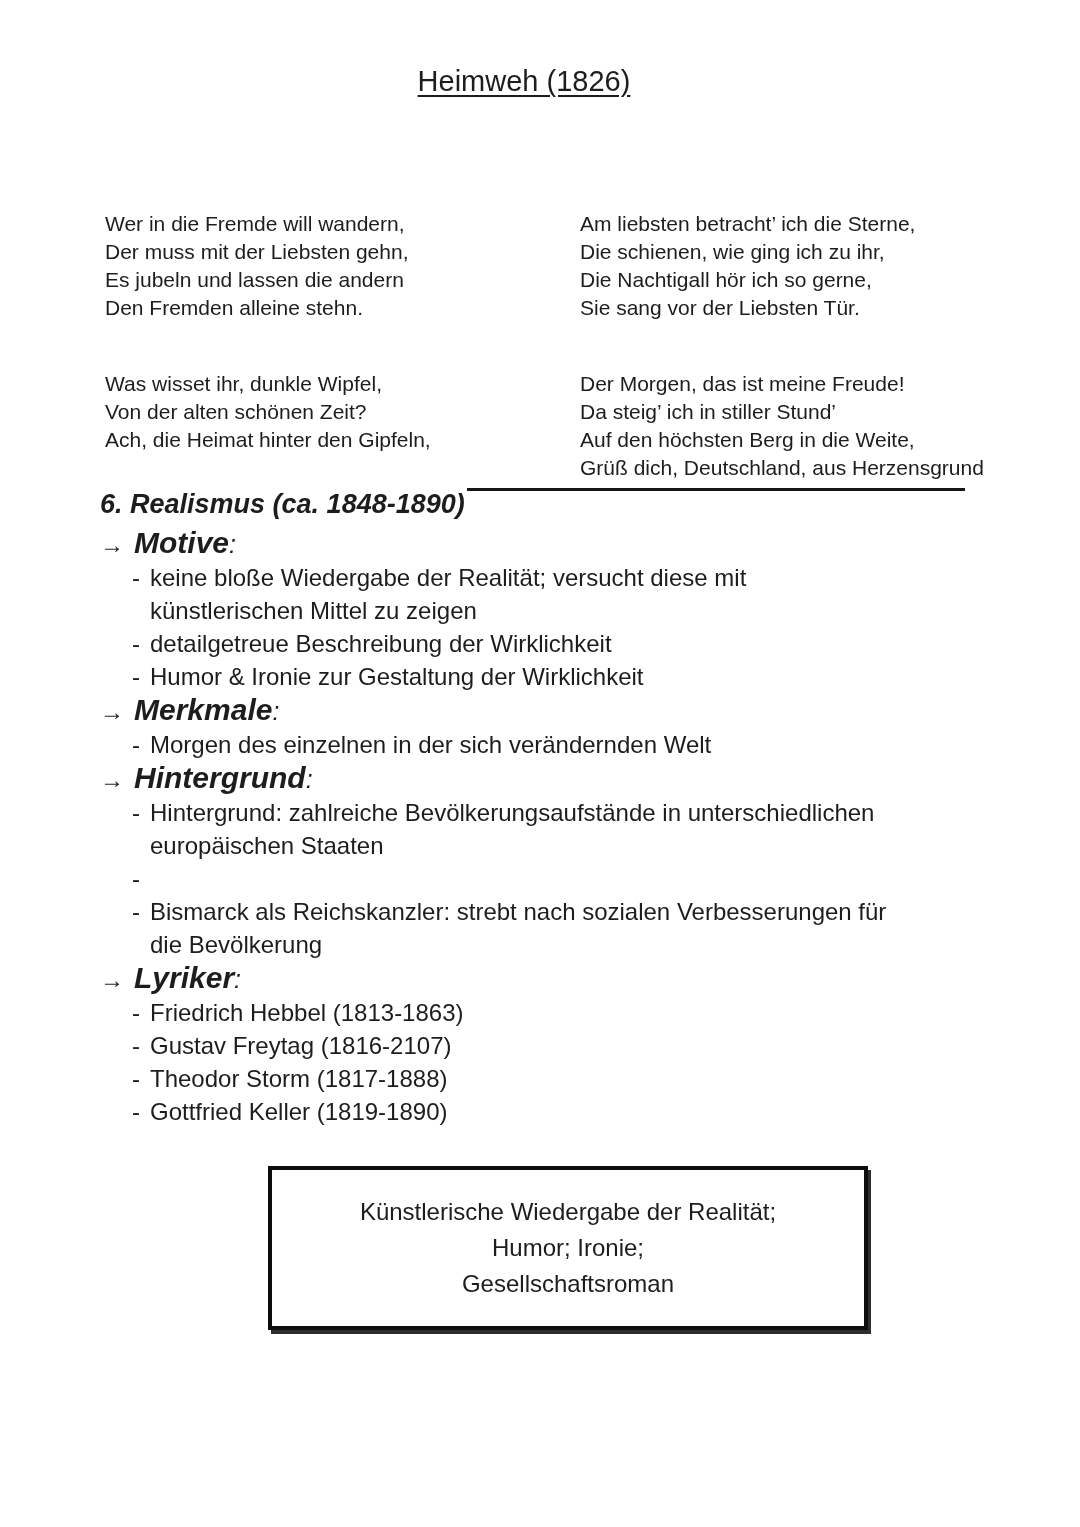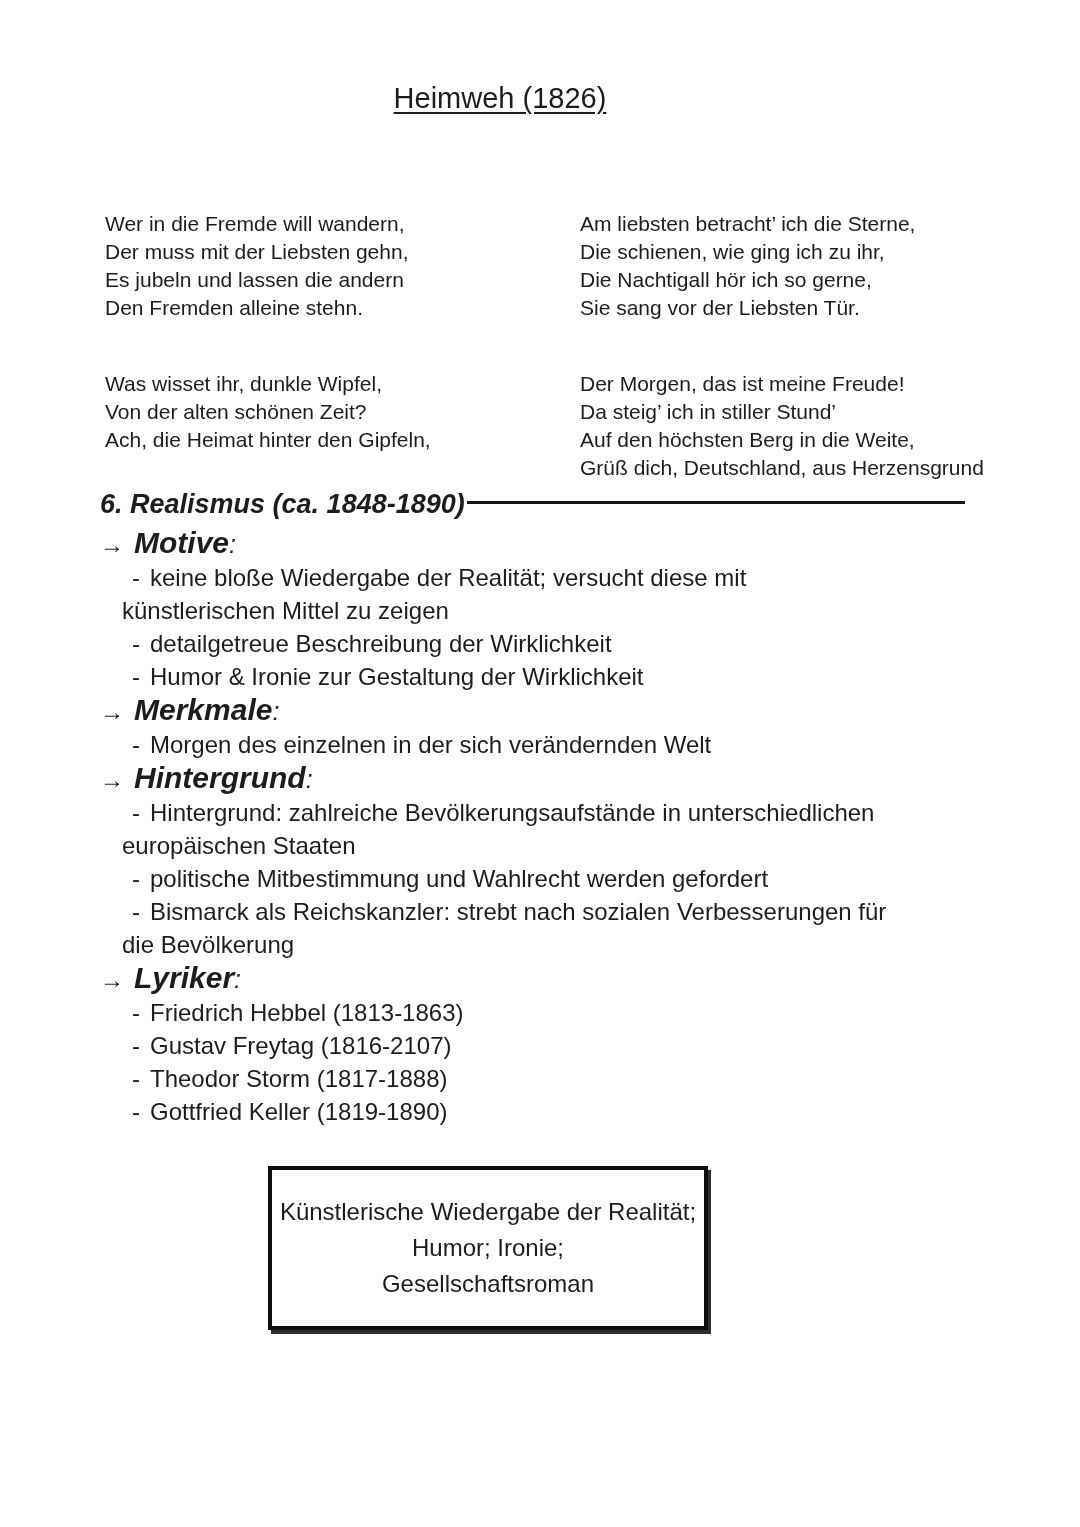--- a/index.html
+++ b/index.html
@@ -8,22 +8,23 @@
     background: #ffffff;
     color: #1d1d1b;
     font-family: "Liberation Sans", "DejaVu Sans", sans-serif;
     overflow: hidden;
     position: relative;
   }
   .page { position: absolute; inset: 0; }
 
   
   .title-wrap {
-    position: absolute; top: 82px; left: 0; width: 1000px;
+    position: absolute; top: 65px; left: 0; width: 1000px;
     text-align: center;
+    padding-left: 24px;
   }
   .poem-title {
     display: inline-block;
     font-size: 29px;
     text-decoration: underline;
     text-underline-offset: 4px;
     text-decoration-thickness: 2px;
   }
 
   
@@ -36,46 +37,46 @@
   .poem-line {
     font-size: 21px; line-height: 28px; white-space: nowrap;
   }
 
   
   .section {
     position: absolute; top: 488px; left: 100px; width: 865px;
     font-size: 24px; line-height: 33px;
   }
   .heading-row {
-    display: flex; align-items: center;
+    display: flex; align-items: flex-start;
     margin-bottom: 5px;
   }
   .section-heading {
     font-weight: bold; font-style: italic; font-size: 27px;
     line-height: 33px; white-space: nowrap;
   }
   .fill-line {
     flex: 1; border-bottom: 3px solid #161616; margin-bottom: 5px; margin-left: 2px;
   }
   .group-label-row {
     display: flex; align-items: baseline; white-space: nowrap;
   }
   .arrow { width: 34px; display: inline-block; font-size: 24px; }
   .group-label { font-weight: bold; font-style: italic; font-size: 30px; }
   .group-colon { font-style: italic; font-size: 25px; }
   .list-line {
     display: flex; margin-left: 32px; white-space: nowrap;
   }
   .dash { width: 18px; display: inline-block; }
-  .list-line.cont { margin-left: 22px; }
+  .list-line.cont { margin-left: 50px; }
 
   
   .summary-box {
     position: absolute; top: 1166px; left: 268px;
-    width: 440px; height: 164px; box-sizing: border-box;
+    width: 600px; height: 164px; box-sizing: border-box;
     border: 4px solid #0d0d0d;
     box-shadow: 3px 4px 0 #2e2e2e;
     display: flex; flex-direction: column;
     justify-content: center; align-items: center;
     text-align: center;
   }
   .summary-line { font-size: 24px; line-height: 36px; white-space: nowrap; }
 </style>
 </head>
 <body>
@@ -161,21 +162,20 @@
     </div>
     <div class="list-line">
       <span class="dash">-</span>
         <span>Hintergrund: zahlreiche Bevölkerungsaufstände in unterschiedlichen</span>
     </div>
     <div class="list-line cont">
       <span>europäischen Staaten</span>
     </div>
     <div class="list-line">
       <span class="dash">-</span>
-        <span>politische Mitbestimmung und Wahlrecht werden gefordert</span>
     </div>
     <div class="list-line">
       <span class="dash">-</span>
         <span>Bismarck als Reichskanzler: strebt nach sozialen Verbesserungen für</span>
     </div>
     <div class="list-line cont">
       <span>die Bevölkerung</span>
     </div>
 
     <div class="group-label-row">

